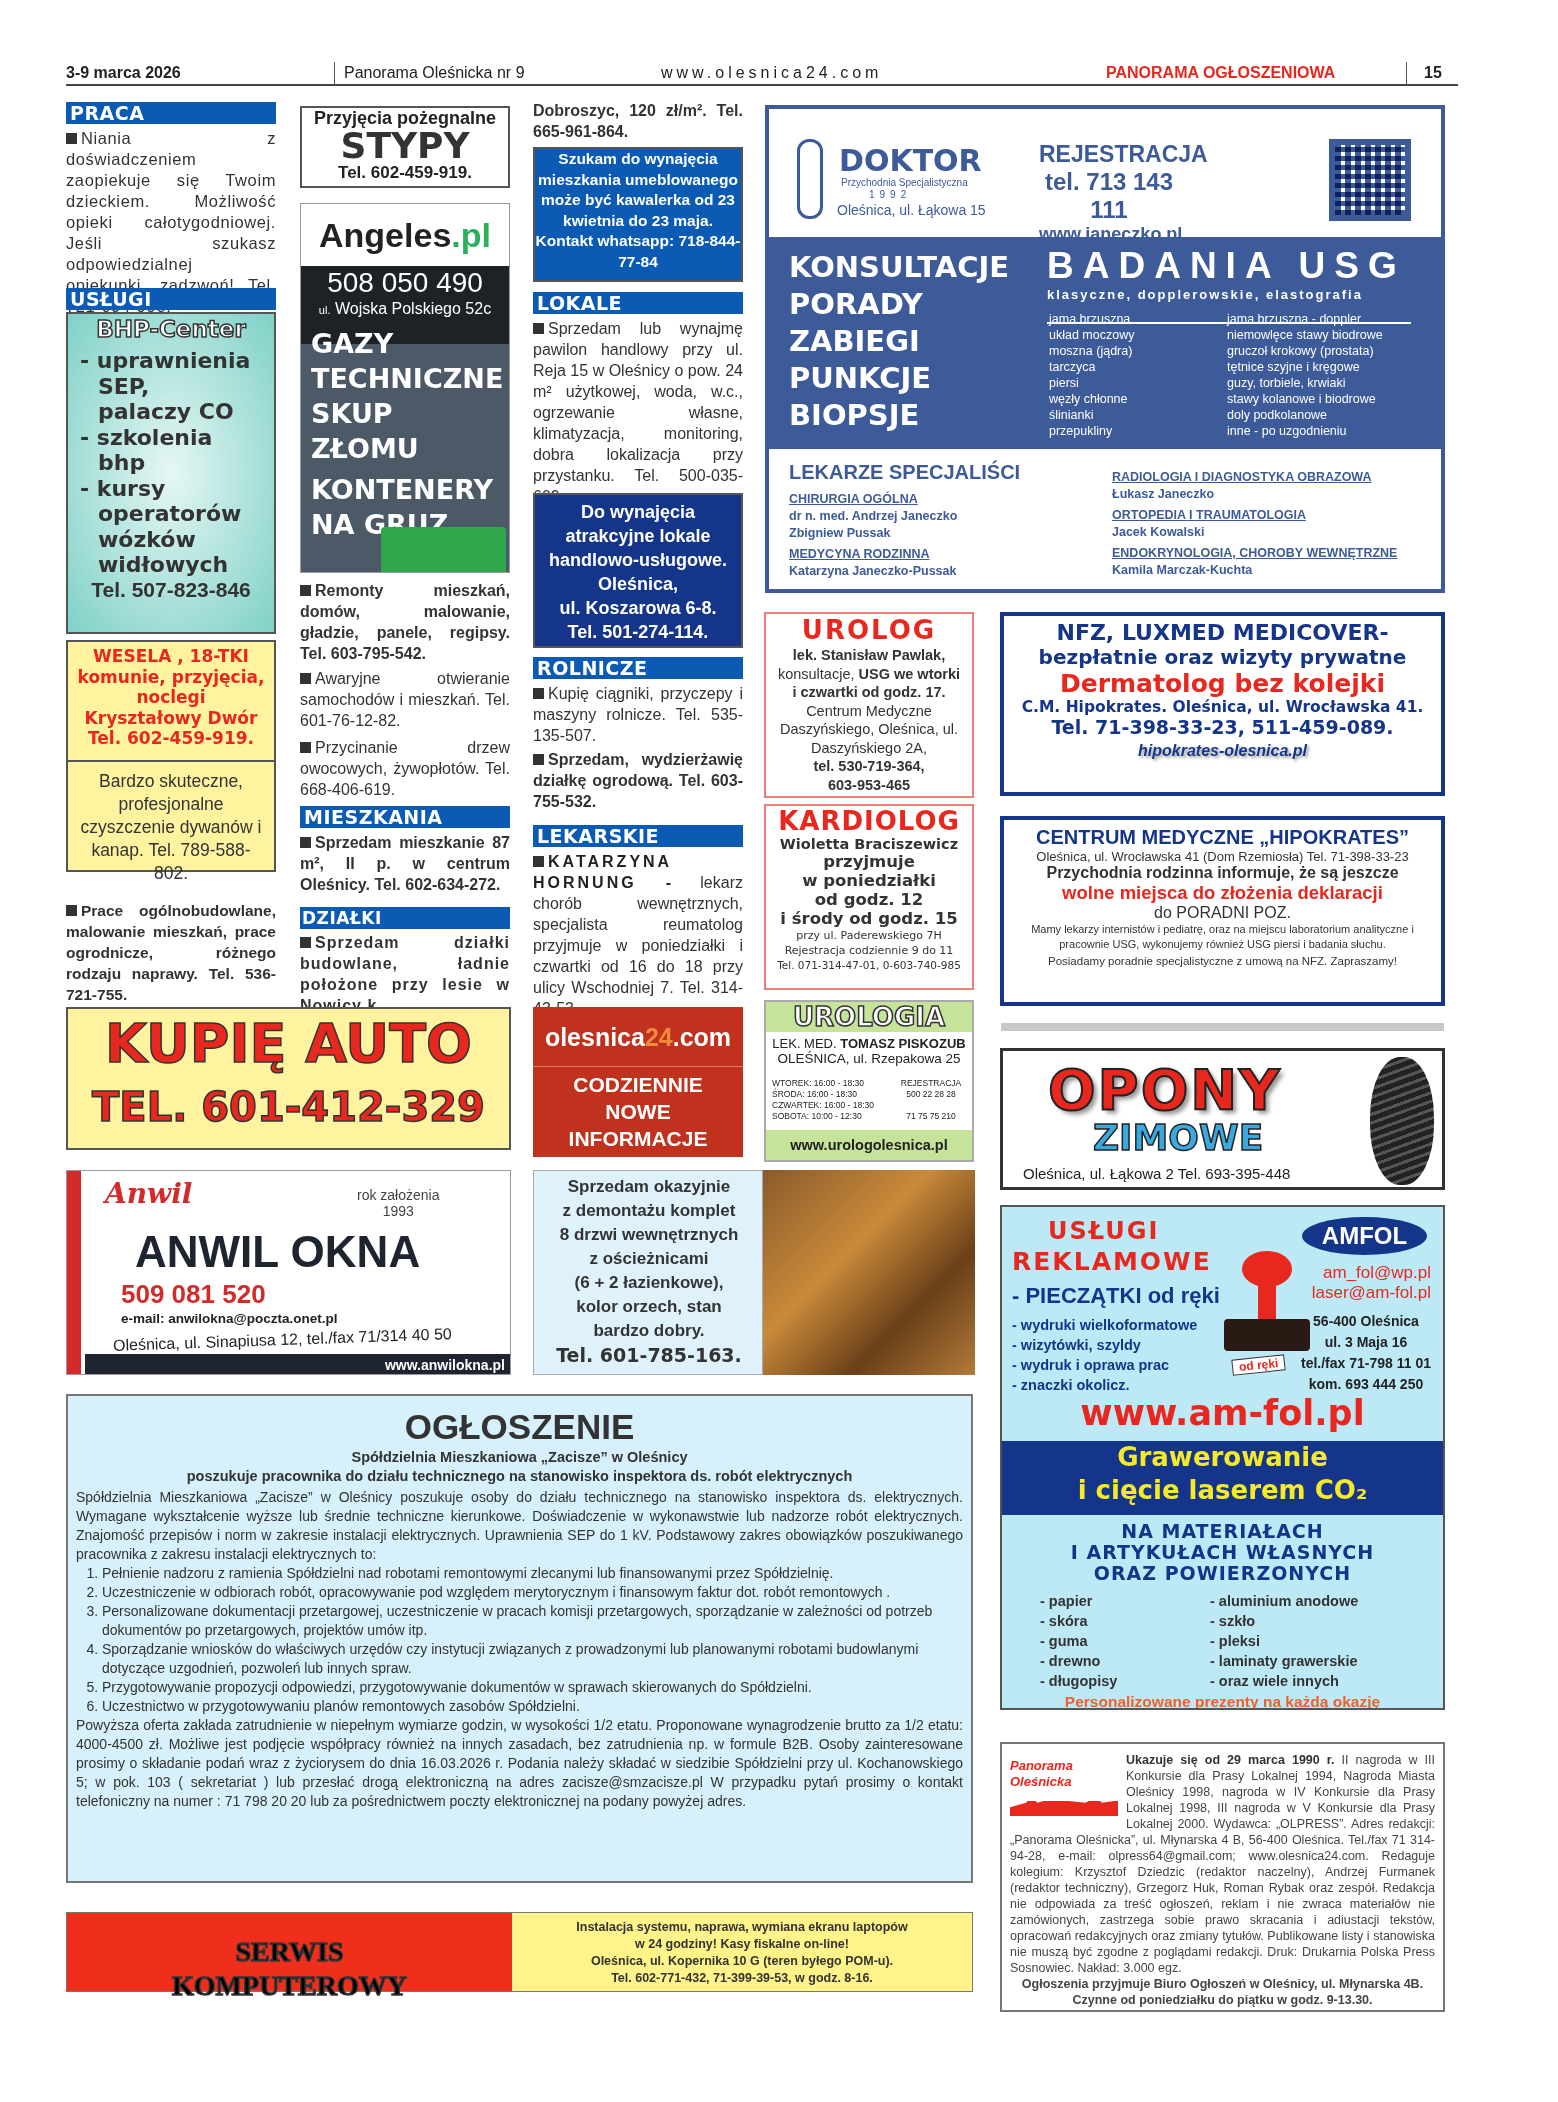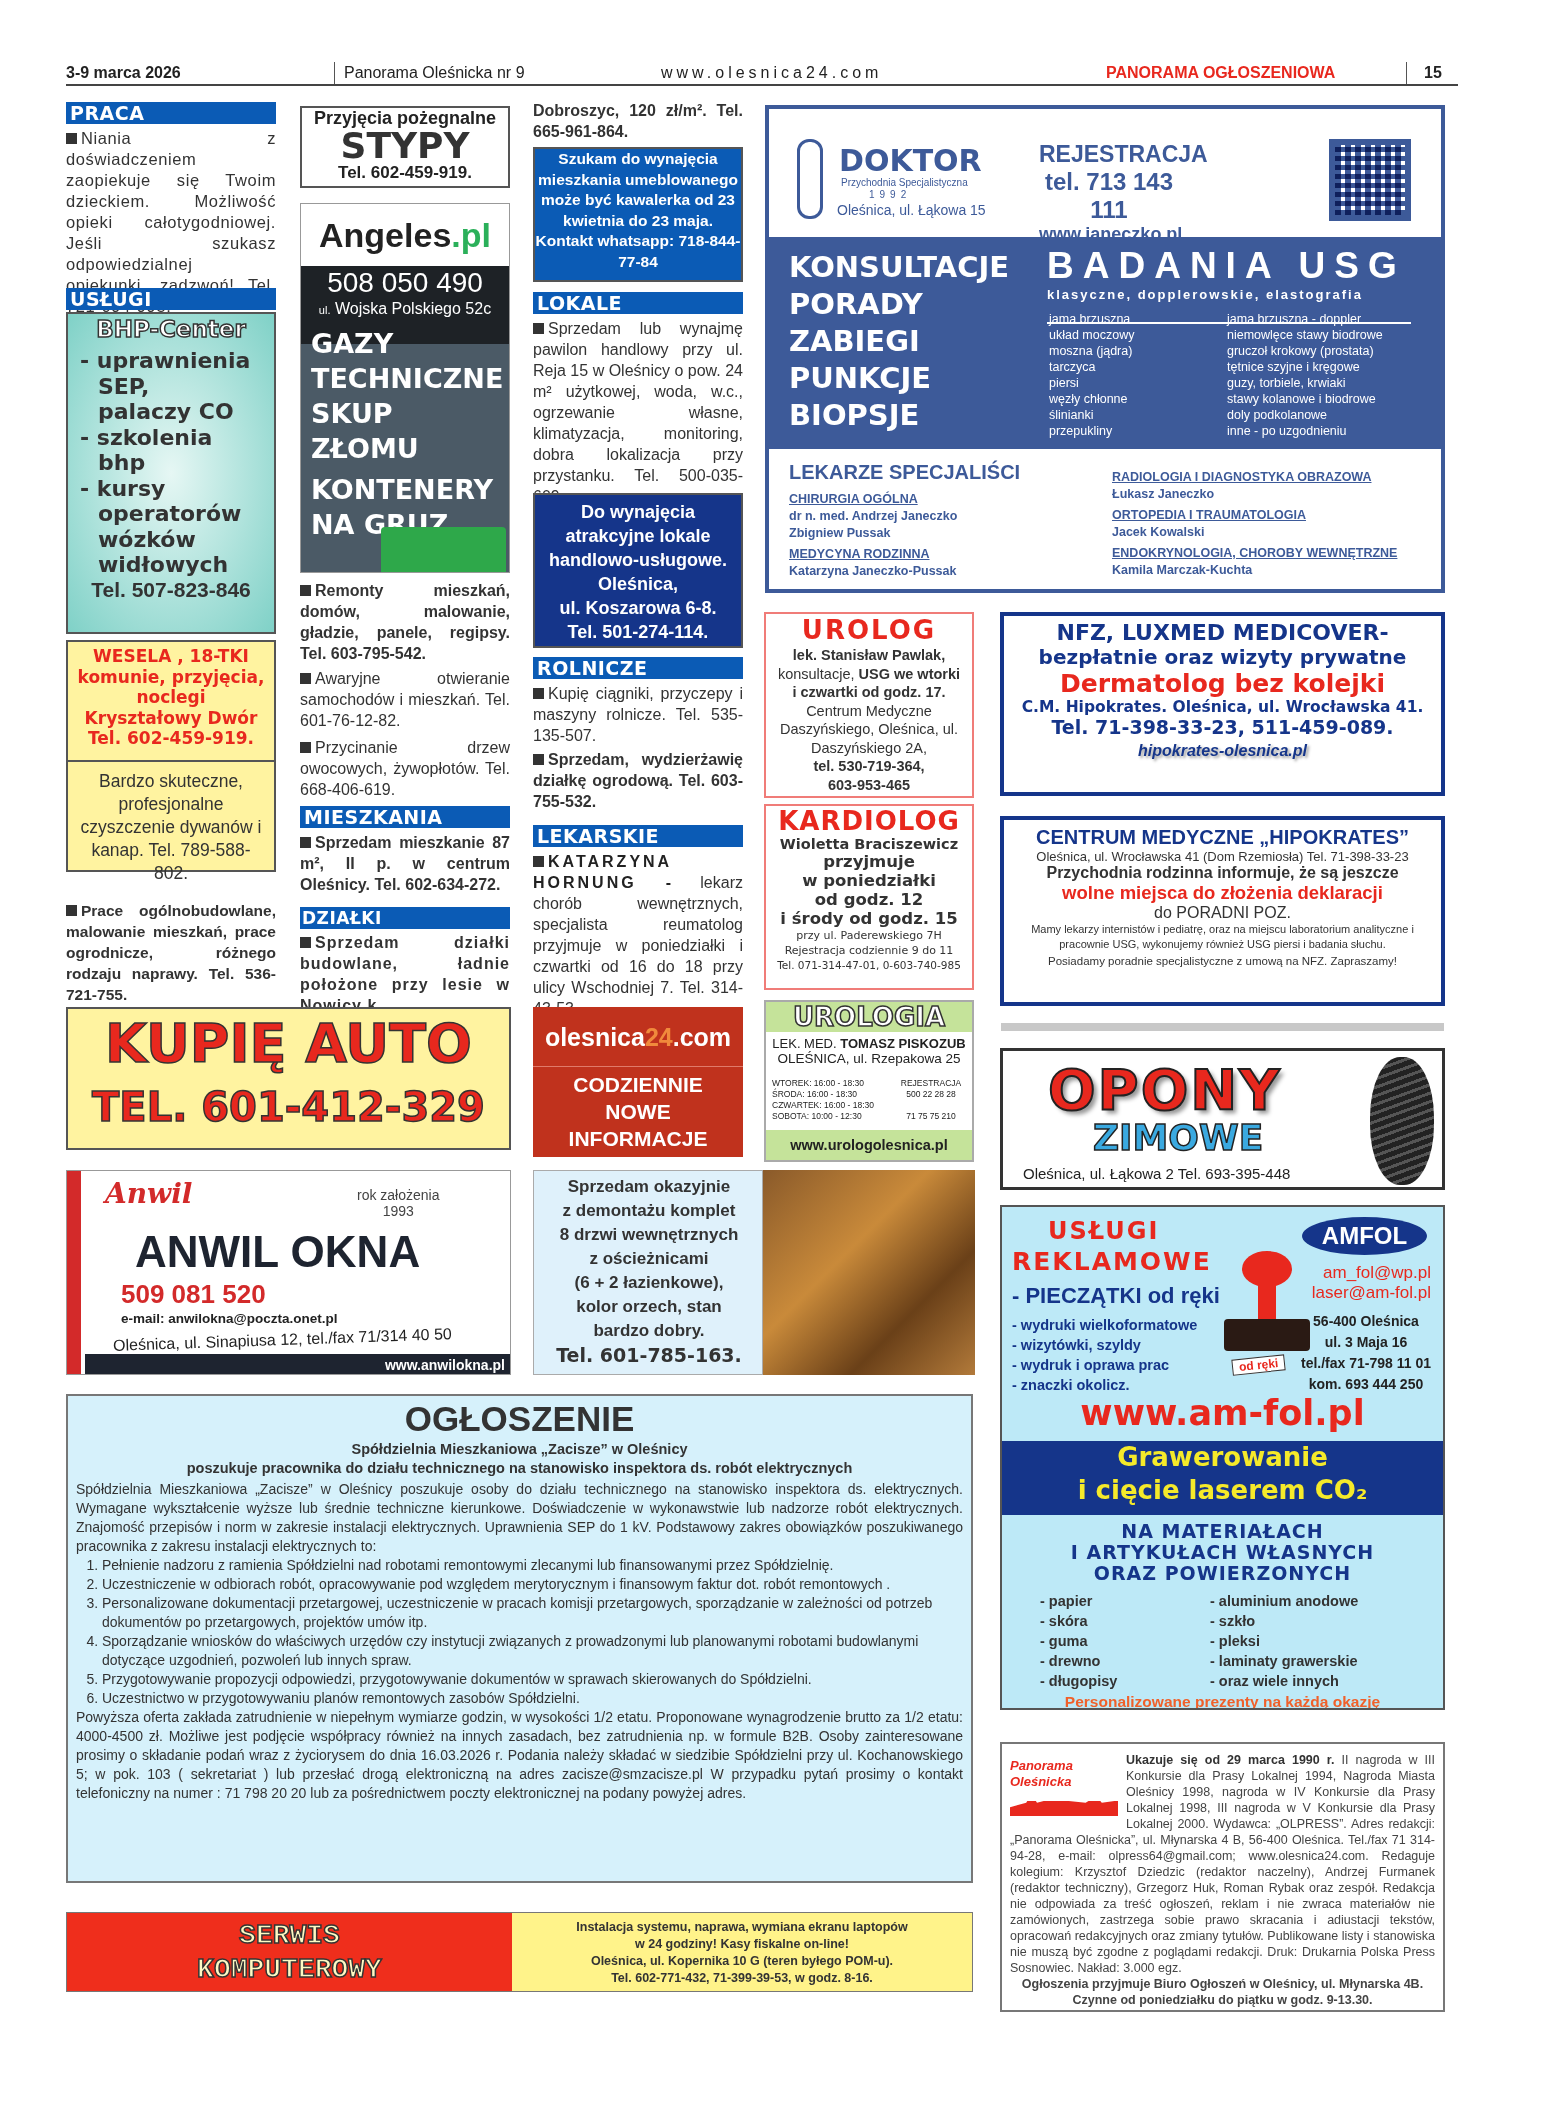--- a/index.html
+++ b/index.html
@@ -330,38 +330,38 @@
   <div style="position:absolute;left:208px;top:384px;font-size:14.5px;font-weight:bold;line-height:20px;color:#333">
       <div>- aluminium anodowe</div>
       <div>- szkło</div>
       <div>- pleksi</div>
       <div>- laminaty grawerskie</div>
       <div>- oraz wiele innych</div>
     </div>
   <div class="ctr" style="position:absolute;left:0;top:486px;width:441px;font-size:15.5px;font-weight:bold;color:#f0602a">Personalizowane prezenty na każdą okazję</div>
 </div>
 
-<div class="abs" style="left:66px;top:1394px;width:907px;height:489px;background:#d6f1fb;border:2px solid #777;color:#333;padding:0 8px">
+<div class="abs" style="left:66px;top:1394px;width:907px;height:489px;background:#d6f1fb;border:2px solid #777;color:#333;padding:8px 8px">
   <div class="ctr" style="font-size:35px;font-weight:bold;line-height:42px;margin-top:2px">OGŁOSZENIE</div>
   <div class="ctr" style="font-size:14.5px;font-weight:bold;line-height:18px">Spółdzielnia  Mieszkaniowa „Zacisze” w Oleśnicy</div>
   <div class="ctr" style="font-size:14.5px;font-weight:bold;line-height:20px">poszukuje pracownika do działu technicznego na stanowisko inspektora ds. robót elektrycznych</div>
   <div style="font-size:14px;line-height:19px;text-align:justify;margin-top:2px">Spółdzielnia Mieszkaniowa „Zacisze” w Oleśnicy poszukuje osoby  do działu technicznego na stanowisko inspektora ds. elektrycznych. Wymagane wykształcenie wyższe lub średnie techniczne kierunkowe. Doświadczenie w wykonawstwie lub nadzorze robót elektrycznych. Znajomość przepisów i norm w zakresie instalacji elektrycznych. Uprawnienia SEP do 1 kV. Podstawowy zakres obowiązków poszukiwanego pracownika z zakresu instalacji elektrycznych to:</div>
   <ol style="font-size:14px;line-height:19px">
     <li>Pełnienie nadzoru z ramienia Spółdzielni nad robotami remontowymi zlecanymi lub finansowanymi przez Spółdzielnię.</li>
       <li>Uczestniczenie w odbiorach robót, opracowywanie pod względem merytorycznym i finansowym  faktur dot. robót remontowych .</li>
       <li>Personalizowane dokumentacji przetargowej, uczestniczenie w pracach komisji przetargowych, sporządzanie w zależności od potrzeb dokumentów po przetargowych, projektów umów itp.</li>
       <li>Sporządzanie wniosków do właściwych urzędów czy instytucji związanych z prowadzonymi lub planowanymi robotami budowlanymi dotyczące uzgodnień, pozwoleń lub innych spraw.</li>
       <li>Przygotowywanie propozycji odpowiedzi, przygotowywanie dokumentów  w sprawach skierowanych do Spółdzielni.</li>
       <li>Uczestnictwo w przygotowywaniu planów remontowych zasobów Spółdzielni.</li>
   </ol>
   <div style="font-size:14px;line-height:19px;text-align:justify">Powyższa oferta zakłada zatrudnienie w niepełnym wymiarze godzin, w wysokości 1/2 etatu. Proponowane wynagrodzenie brutto za 1/2 etatu: 4000-4500 zł. Możliwe jest podjęcie współpracy również na innych zasadach, bez zatrudnienia np. w formule B2B. Osoby zainteresowane prosimy o składanie podań wraz z życiorysem do dnia 16.03.2026 r. Podania należy składać w siedzibie Spółdzielni przy ul. Kochanowskiego 5; w  pok. 103 ( sekretariat ) lub przesłać drogą elektroniczną na adres zacisze@smzacisze.pl W przypadku pytań prosimy o kontakt telefoniczny na numer : 71 798 20 20 lub za pośrednictwem poczty elektronicznej na podany powyżej adres.</div>
 </div>
 
 <div class="abs" style="left:66px;top:1912px;width:907px;height:80px;border:1px solid #777;display:flex">
-  <div class="ctr" style="width:445px;background:#ef2e1c;color:#fef9c3;font-weight:bold;font-size:28px;line-height:34px;-webkit-text-stroke:1.5px #333;font-family:Liberation Mono, monospace;padding-top:6px">
+  <div class="ctr" style="width:445px;background:#ef2e1c;color:#000000;font-weight:bold;font-size:28px;line-height:34px;-webkit-text-stroke:1.5px #333;font-family:Liberation Serif, serif;padding-top:22px">
       <div>SERWIS</div>
       <div>KOMPUTEROWY</div>
     </div>
   <div class="ctr" style="flex:1;background:#fff38a;font-weight:bold;font-size:12.5px;line-height:17px;padding-top:6px;color:#333">
       <div>Instalacja systemu, naprawa, wymiana ekranu laptopów</div>
       <div>w 24 godziny! Kasy fiskalne on-line!</div>
       <div>Oleśnica, ul. Kopernika 10 G (teren byłego POM-u).</div>
       <div>Tel. 602-771-432, 71-399-39-53, w godz. 8-16.</div>
     </div>
 </div>

